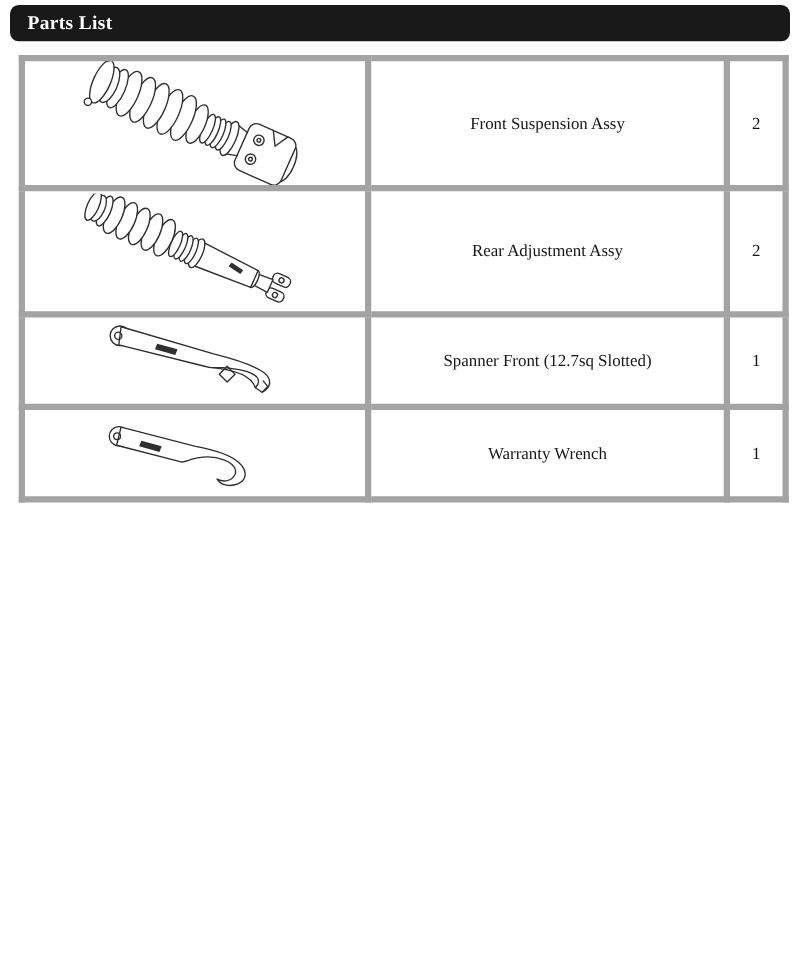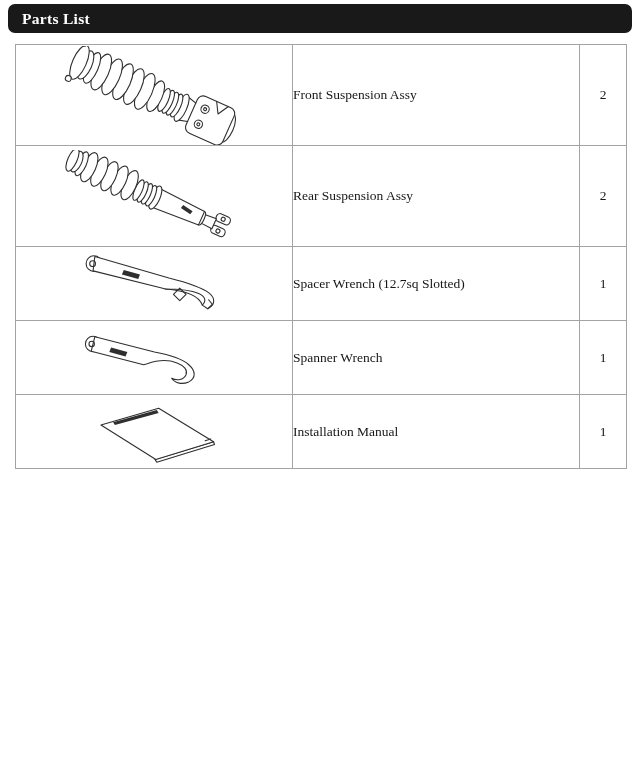--- a/index.html
+++ b/index.html
@@ -15,22 +15,23 @@
   }
   .header-bar .title {
     color:#ffffff; font-weight:bold; font-size:15.5px; letter-spacing:0.3px;
   }
   table.parts-table {
     position:absolute; left:15px; top:44px;
     border-collapse:collapse; table-layout:fixed;
     border:1.5px solid #2e2e2e;
   }
   table.parts-table td {
-    border:1px solid #a3a3a3; padding:0; vertical-align:middle;
+    border:5px solid #a3a3a3; padding:0; vertical-align:middle;
     box-sizing:border-box;
+    text-align:center;
   }
   col.c-img  { width:277px; }
   col.c-name { width:287px; }
   col.c-qty  { width:47px; }
   tr.r-tall   { height:101px; }
   tr.r-normal { height:74px; }
   td.img-cell { text-align:center; }
   td.img-cell svg { display:block; margin:0 auto; }
   td.name-cell { padding-left:15px; font-size:13.5px; }
   td.qty-cell  { text-align:center; font-size:13.5px; }
@@ -111,64 +112,52 @@
           <ellipse class="wh" cx="62" cy="50" rx="7" ry="17"></ellipse>
           <ellipse class="wh" cx="50" cy="50" rx="7" ry="17"></ellipse>
           <ellipse class="wh" cx="38" cy="50" rx="7" ry="17"></ellipse>
           <ellipse class="wh" cx="29" cy="50" rx="5" ry="14"></ellipse>
           <ellipse class="wh" cx="23" cy="50" rx="5.5" ry="12"></ellipse>
           <ellipse class="wh" cx="18" cy="50" rx="5" ry="13.5"></ellipse>
           <circle class="wh" cx="14" cy="37" r="2.5"></circle>
         </g>
       </svg>
     </td>
-    <td class="name-cell">Rear Suspension Assy</td>
+    <td class="name-cell">Rear Adjustment Assy</td>
     <td class="qty-cell">2</td>
   </tr>
 
 
 
 
   <tr class="r-normal">
     <td class="img-cell">
       <svg width="158" height="67" viewBox="0 0 175 74">
         <circle class="wh" cx="21" cy="15" r="8.7"></circle>
         <path class="wh" d="M22,7 L104,31 C120,35 140,41 149,48 C155,53 156,60 147,65 L141,61 C146,56 144,51 137,48 C128,44 112,43 100,43 L96,42 L20,23 Z"></path>
         <circle class="ln" cx="19.5" cy="15" r="3.2"></circle>
         <polygon class="fl" points="54,22 72,27 70,32 52,27"></polygon>
         <polygon class="ln" points="116,42 123,49 116,56 109,49"></polygon>
         <path class="ln" d="M100,43 C126,45 138,52 141,61"></path>
         <path class="ln" d="M147,65 L152,60 L148,55"></path>
       </svg>
     </td>
-    <td class="name-cell">Spacer Wrench (12.7sq Slotted)</td>
+    <td class="name-cell">Spanner Front (12.7sq Slotted)</td>
     <td class="qty-cell">1</td>
   </tr>
 
   <tr class="r-normal">
     <td class="img-cell">
       <svg width="158" height="67" viewBox="0 0 175 74">
         <circle class="wh" cx="20" cy="22" r="8.5"></circle>
         <path class="wh" d="M22,14 L88,31 C104,34 118,38 126,45 C134,52 134,60 126,64 C119,67 111,66 107,60 C113,63 120,62 123,56 C125,51 121,46 113,43 C103,39 91,40 80,44 L76,45 L18,30 Z"></path>
         <circle class="ln" cx="18.5" cy="22" r="3"></circle>
         <polygon class="fl" points="40,26 58,31 56,36 38,31"></polygon>
       </svg>
     </td>
-    <td class="name-cell">Spanner Wrench</td>
+    <td class="name-cell">Warranty Wrench</td>
     <td class="qty-cell">1</td>
   </tr>
 
 
-  <tr class="r-normal">
-    <td class="img-cell">
-      <svg width="140" height="67" viewBox="0 0 150 72">
-        <path class="wh" d="M139,47 L140,50 L78,69 L76,66 Z"></path>
-        <polygon class="wh" points="18,29 80,11 139,47 77,66"></polygon>
-        <polygon class="fl" points="31,26 78,13 80,16 33,29"></polygon>
-        <path class="ln" d="M130,46 L136,44"></path>
-      </svg>
-    </td>
-    <td class="name-cell">Installation Manual</td>
-    <td class="qty-cell">1</td>
-  </tr>
 
   </tbody>
 </table>
 
 </body></html>

